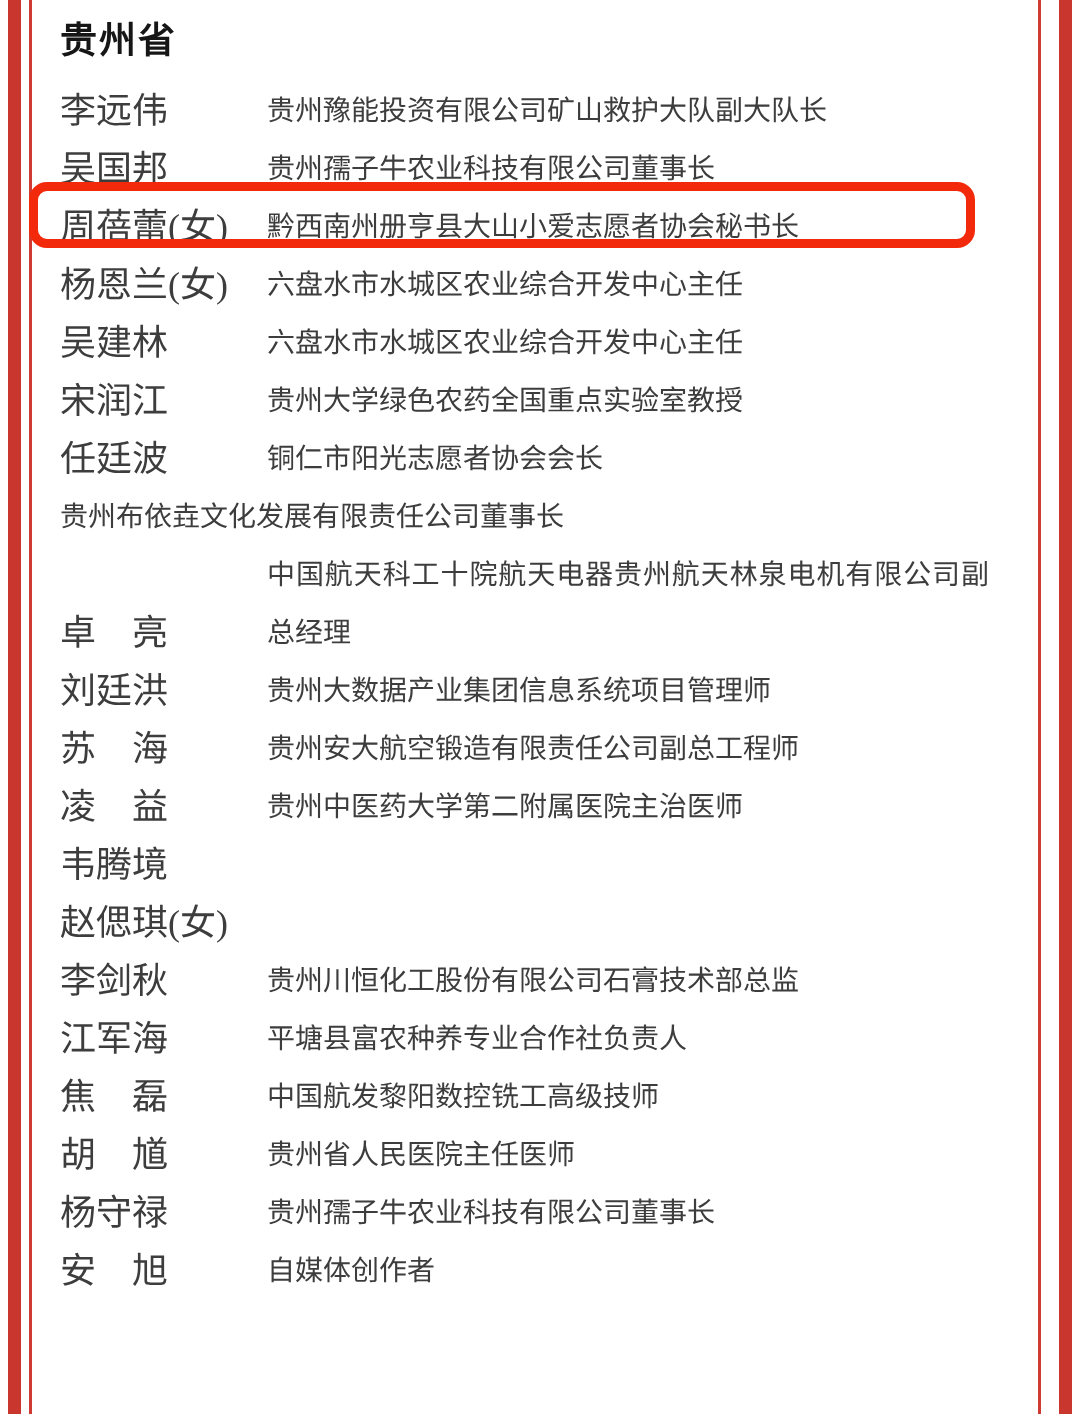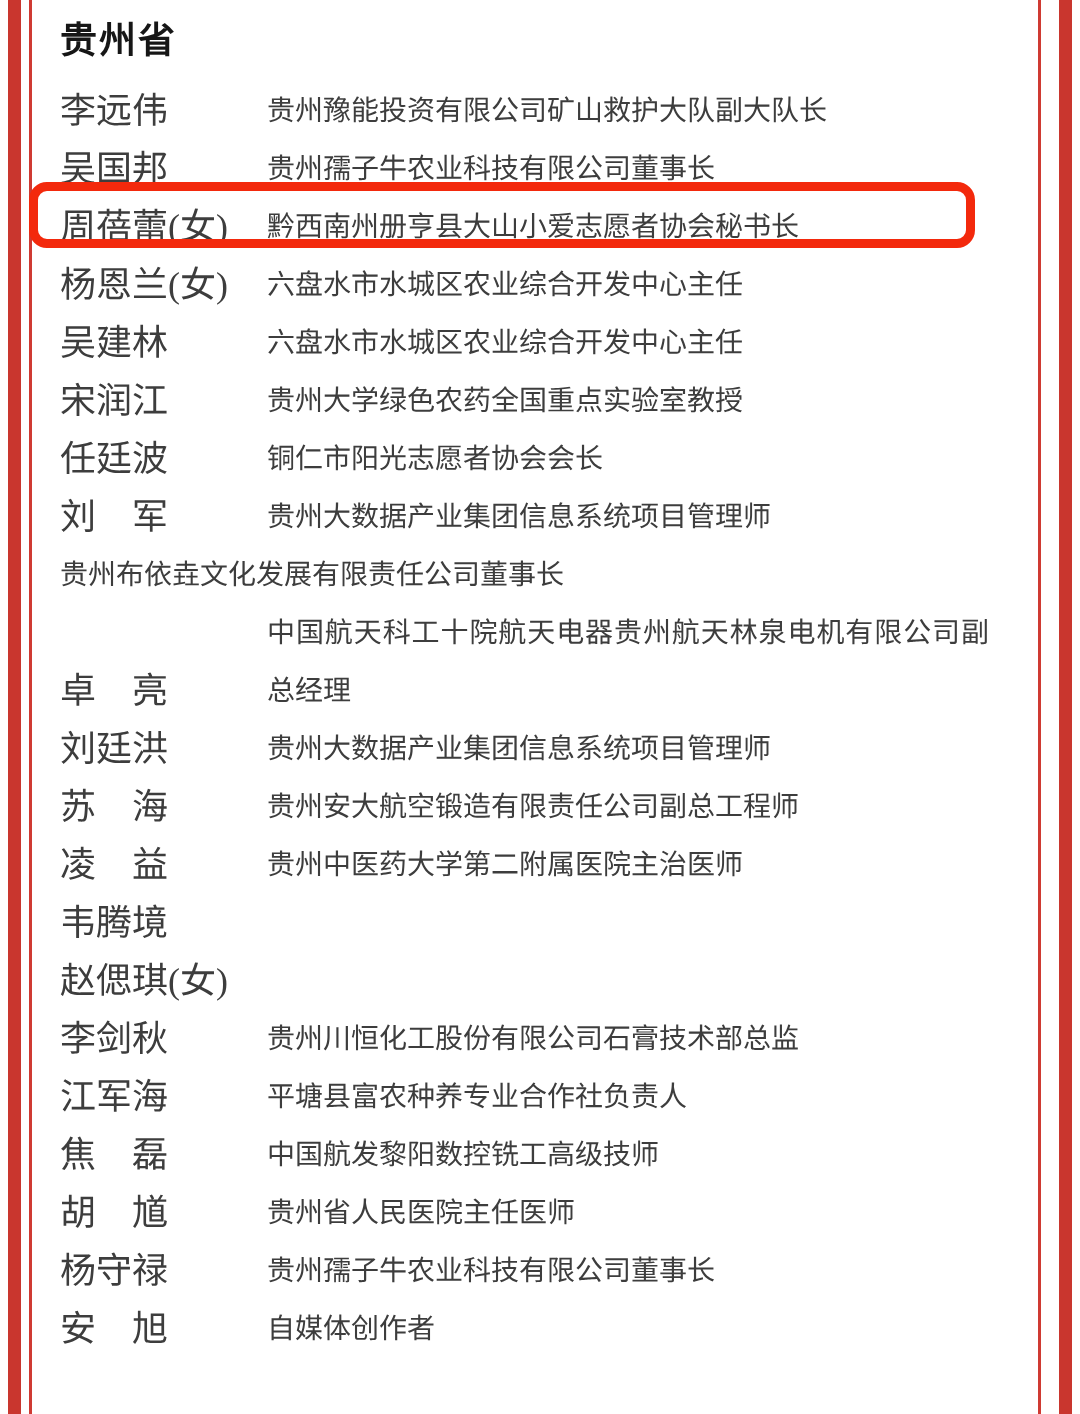--- a/index.html
+++ b/index.html
@@ -105,24 +105,20 @@
     <div class="row">
       <span class="name">宋润江</span>
       <span class="title">贵州大学绿色农药全国重点实验室教授</span>
     </div>
 
     <div class="row">
       <span class="name">任廷波</span>
       <span class="title">铜仁市阳光志愿者协会会长</span>
     </div>
 
-    <div class="row">
-      <span class="name">刘　军</span>
-      <span class="title">贵州大数据产业集团信息系统项目管理师</span>
-    </div>
 
     <div class="row">
       <span class="title">贵州布依垚文化发展有限责任公司董事长</span>
     </div>
 
     <div class="row">
       <span class="name">卓　亮</span>
       <span class="title">中国航天科工十院航天电器贵州航天林泉电机有限公司副总经理</span>
     </div>
 

